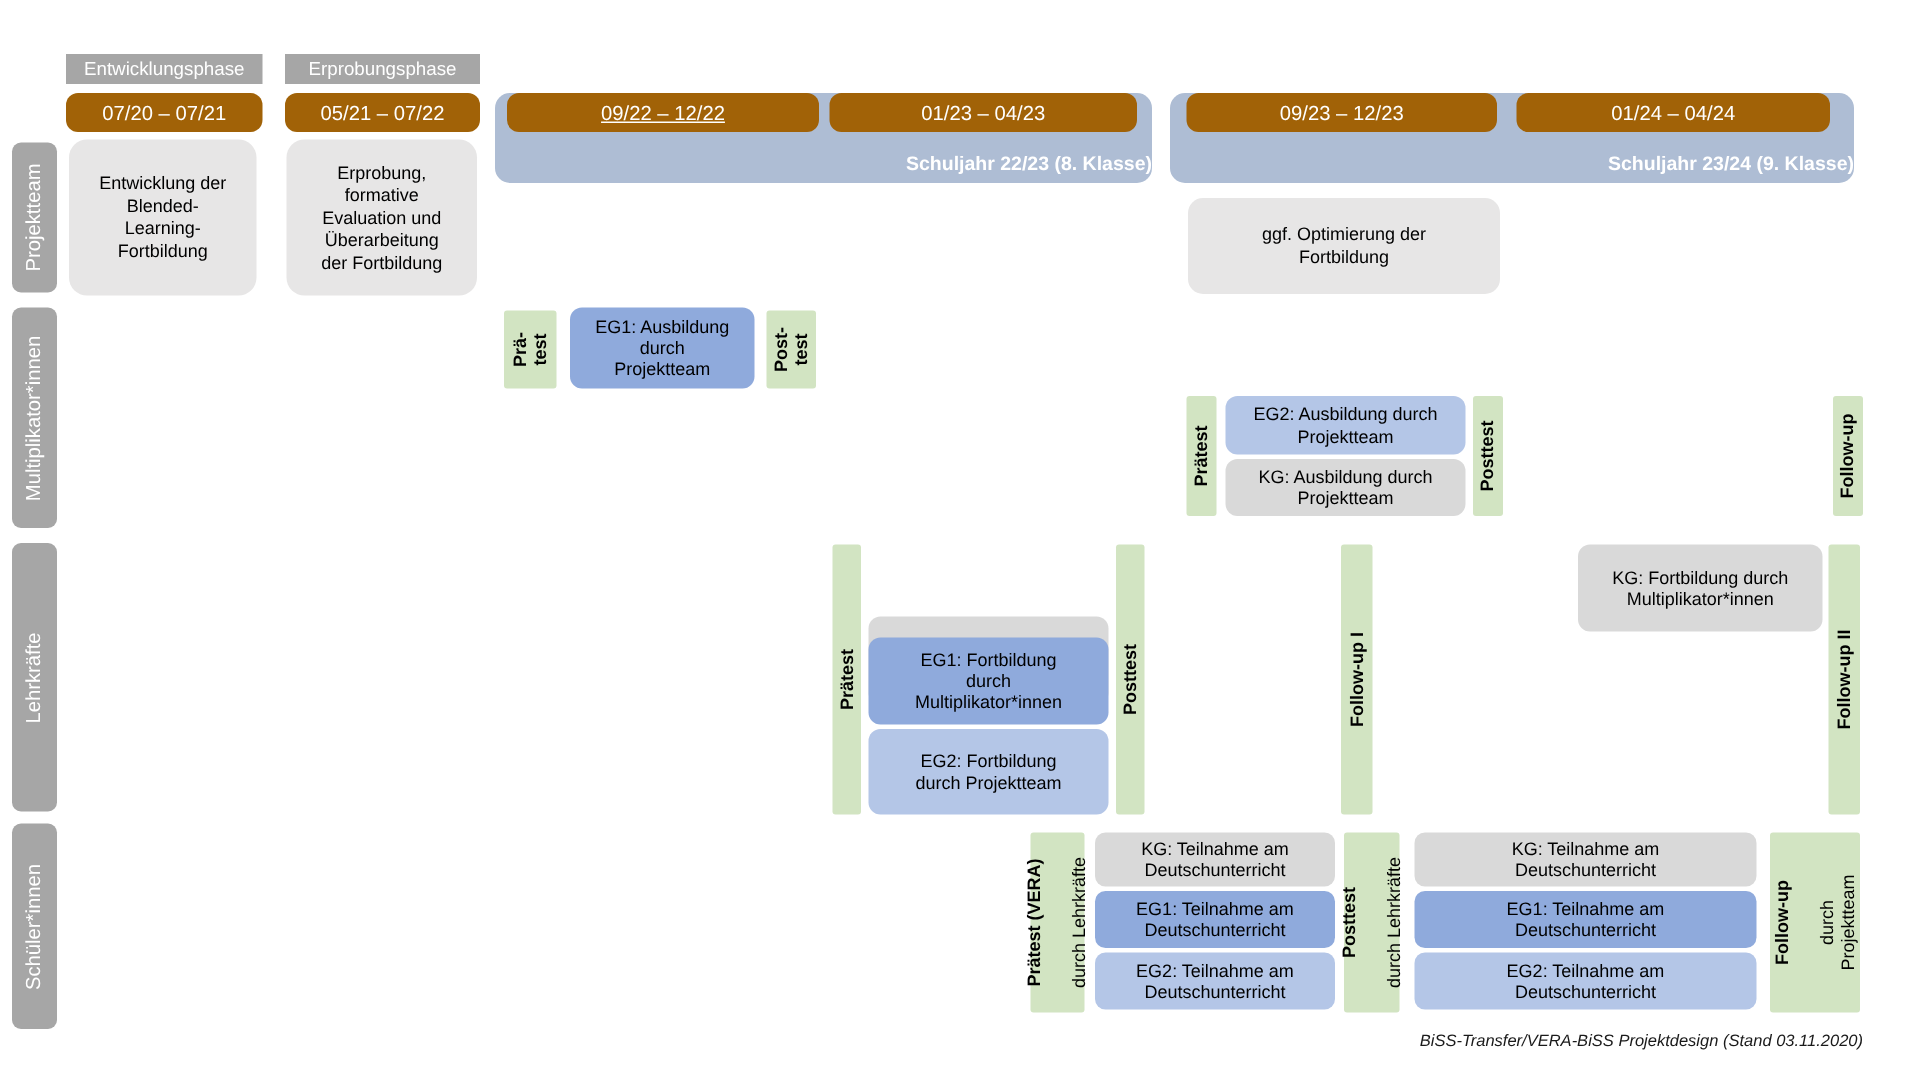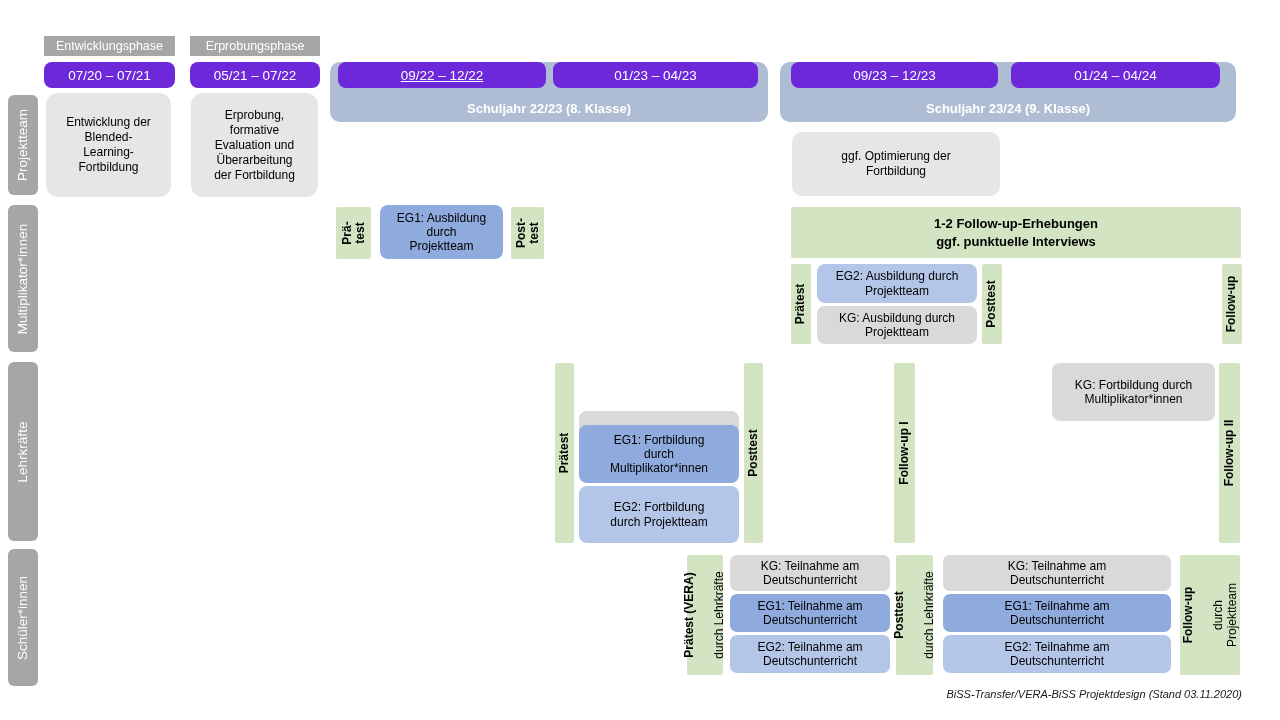--- a/index.html
+++ b/index.html
@@ -5,24 +5,24 @@
   html,body{margin:0;padding:0;background:#fff;}
   #stage{position:relative;width:1280px;height:720px;background:#ffffff;overflow:hidden;
          font-family:"Liberation Sans",sans-serif;color:#000;}
   .abs{position:absolute;box-sizing:border-box;}
   .cflex{display:flex;align-items:center;justify-content:center;text-align:center;}
   .pre{white-space:pre-line;}
   
   .phasebar{background:#a6a6a6;color:#fff;font-size:12.5px;}
   
   .syear{background:#aebdd4;border-radius:10px;}
-  .syear-label{position:absolute;left:0;right:0;bottom:6px;text-align:center;
+  .syear-label{position:absolute;left:0;right:0;bottom:6px;text-align:right;
                color:#fff;font-weight:bold;font-size:13px;}
   
-  .pill{background:#6d28d9;color:#fff;font-size:13.5px;border-radius:8px;}
+  .pill{background:#a16207;color:#fff;font-size:13.5px;border-radius:8px;}
   
   .rowlabel{background:#a6a6a6;border-radius:6px;}
   .rowlabel .vrot{color:#fff;font-size:13.5px;font-weight:normal;}
   
   .box{border-radius:8px;font-size:12px;line-height:1.18;padding:2px 16px;}
   .bigbox{border-radius:12px;font-size:12px;line-height:1.25;padding:4px 6px;}
   .lgray{background:#e7e6e6;}
   .kgray{background:#d9d9d9;}
   .blue1{background:#8faadc;}
   .blue2{background:#b4c6e7;}
@@ -97,24 +97,20 @@
   <div class="abs box blue1 cflex" style="left:380px;top:205px;width:123px;height:54px;">
     <span class="pre">EG1: Ausbildung
 durch
 Projektteam</span>
   </div>
   <div class="abs green" style="left:511px;top:207px;width:33px;height:52px;">
     <span class="vrot vbold">Post-
 test</span>
   </div>
 
-  <div class="abs greenbar cflex" style="left:791px;top:207px;width:450px;height:51px;">
-    <span class="pre">1-2 Follow-up-Erhebungen
-ggf. punktuelle Interviews</span>
-  </div>
   <div class="abs green" style="left:791px;top:264px;width:20px;height:80px;">
     <span class="vrot vbold">Prätest</span>
   </div>
   <div class="abs box blue2 cflex" style="left:817px;top:264px;width:160px;height:39px;">
     <span class="pre">EG2: Ausbildung durch
 Projektteam</span>
   </div>
   <div class="abs box kgray cflex" style="left:817px;top:306px;width:160px;height:38px;">
     <span class="pre">KG: Ausbildung durch
 Projektteam</span>

